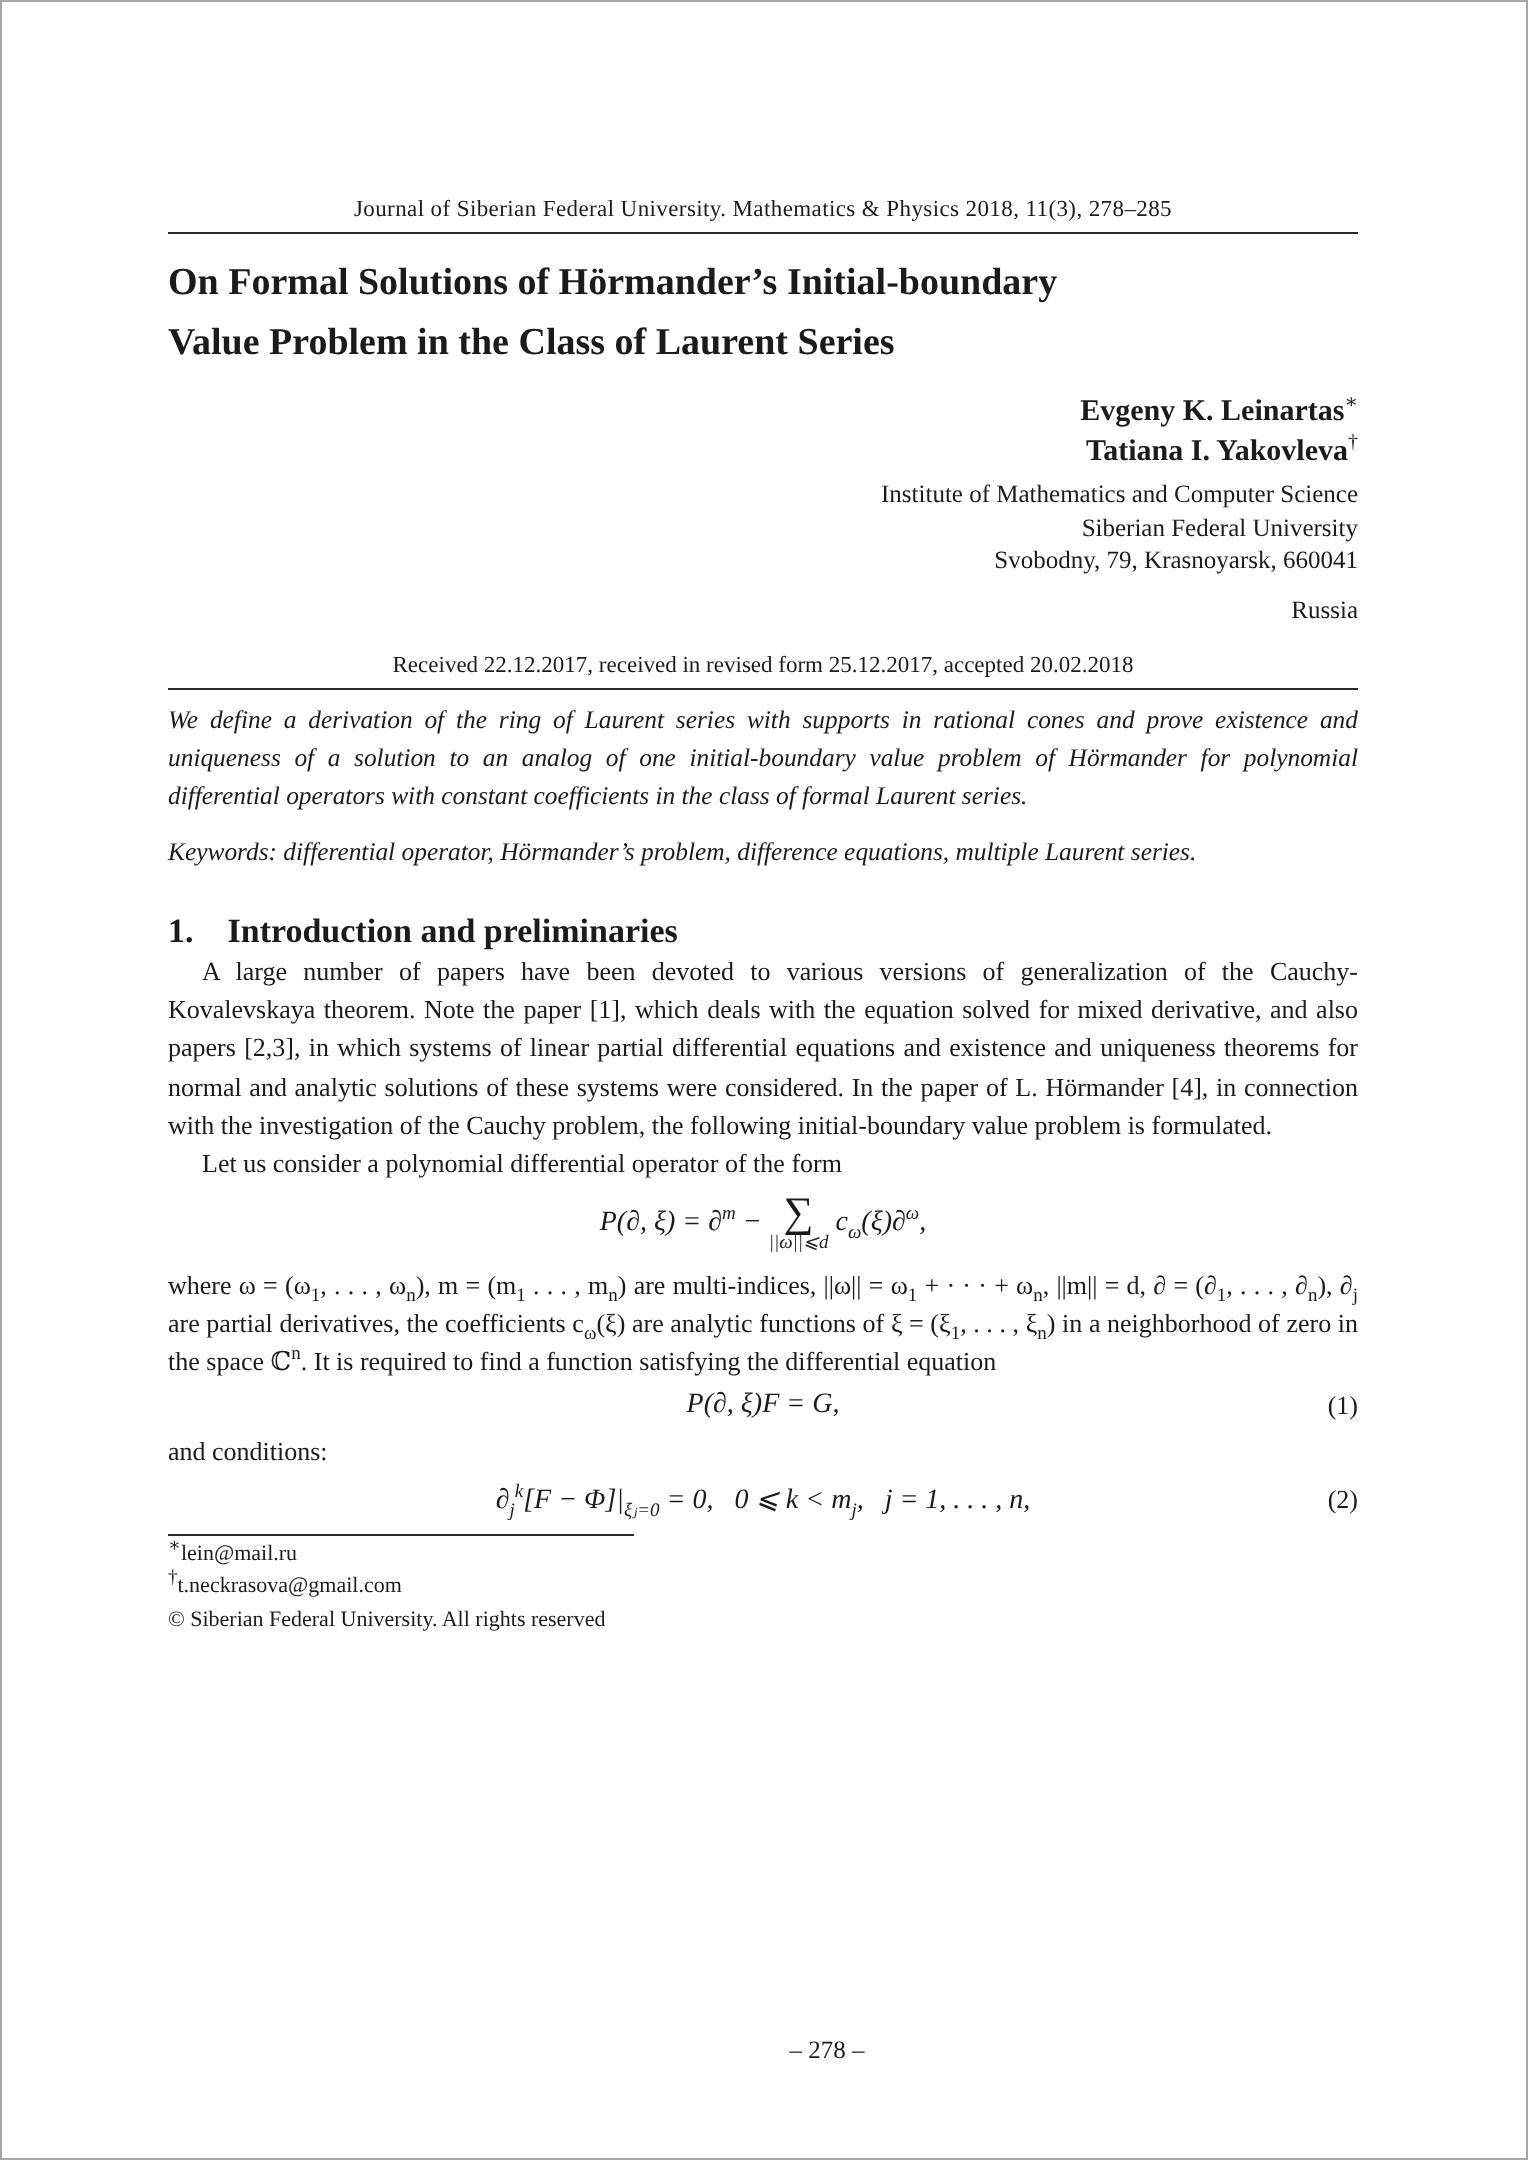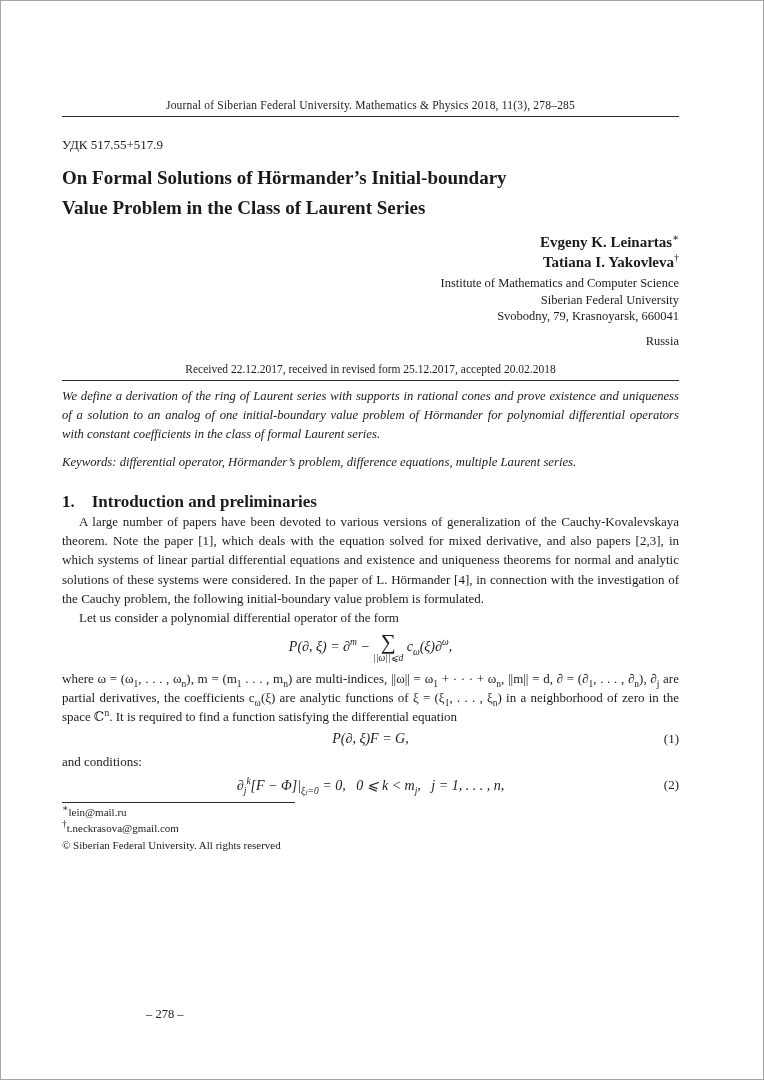--- a/index.html
+++ b/index.html
@@ -3,21 +3,21 @@
 <meta charset="utf-8">
 <title>Paper Page</title>
 <style>
   * { box-sizing: border-box; }
   html, body { margin:0; padding:0; background:#ffffff; }
   .page {
     width:764px; height:1080px; background:#ffffff;
     border:1px solid #a6a6a6; position:relative; overflow:hidden;
     font-family:"Liberation Serif","DejaVu Serif",serif; color:#1b1b1b;
   }
-  .content { padding:98px 84px 0 61px; }
+  .content { padding:98px 84px 0 83px; }
 
   .journal-header { font-size:11.5px; text-align:center; padding-bottom:5px; border-bottom:1px solid #2a2a2a; letter-spacing:.2px; }
   .udk { margin-top:20px; font-size:13px; }
   .title { margin-top:10px; font-size:19px; font-weight:bold; line-height:1.6; }
   .authors { margin-top:9px; text-align:right; font-size:15px; font-weight:bold; line-height:1.32; }
   .authors sup { font-weight:normal; font-size:10px; }
   .affiliation { text-align:right; font-size:12.5px; line-height:1.32; margin-top:3px; }
   .country { text-align:right; font-size:12.5px; margin-top:9px; }
   .received { margin-top:14px; text-align:center; font-size:11.5px; padding-bottom:5px; border-bottom:1px solid #2a2a2a; }
   .abstract { margin-top:6px; font-style:italic; font-size:12.7px; line-height:1.5; text-align:justify; }
@@ -36,31 +36,30 @@
   .equation { text-align:center; font-size:14px; margin:5px 0; position:relative; font-style:italic; }
   .equation .eq-number { position:absolute; right:0; top:50%; transform:translateY(-50%); font-style:normal; font-size:13px; }
   .bigsum { display:inline-flex; flex-direction:column; align-items:center; vertical-align:middle; line-height:1; }
   .bigsum .sigma { font-size:21px; font-style:normal; }
   .bigsum .limits { font-size:9.5px; margin-top:1px; }
 
   .footnote-area { margin-top:8px; }
   .footnote-rule { width:233px; border-top:1px solid #2a2a2a; height:0; }
   .footnote { font-size:11px; line-height:1.35; margin-top:2px; }
 
-  .page-num { position:absolute; bottom:57px; left:145px; width:535px; font-size:12.5px; }
+  .page-num { position:absolute; bottom:46px; left:145px; width:535px; text-align:center; font-size:12.5px; }
 </style>
 </head>
 <body>
 
 <div class="page">
   <div class="content">
 
     <div class="journal-header">Journal of Siberian Federal University. Mathematics &amp; Physics 2018, 11(3), 278–285</div>
 
-    <div class="udk">УДК 517.55+517.9</div>
 
     <div class="title">
       <div>On Formal Solutions of Hörmander’s Initial-boundary</div>
       <div>Value Problem in the Class of Laurent Series</div>
     </div>
 
     <div class="authors">
       <div class="author"><span>Evgeny K. Leinartas</span><sup>∗</sup></div>
       <div class="author"><span>Tatiana I. Yakovleva</span><sup>†</sup></div>
     </div>

